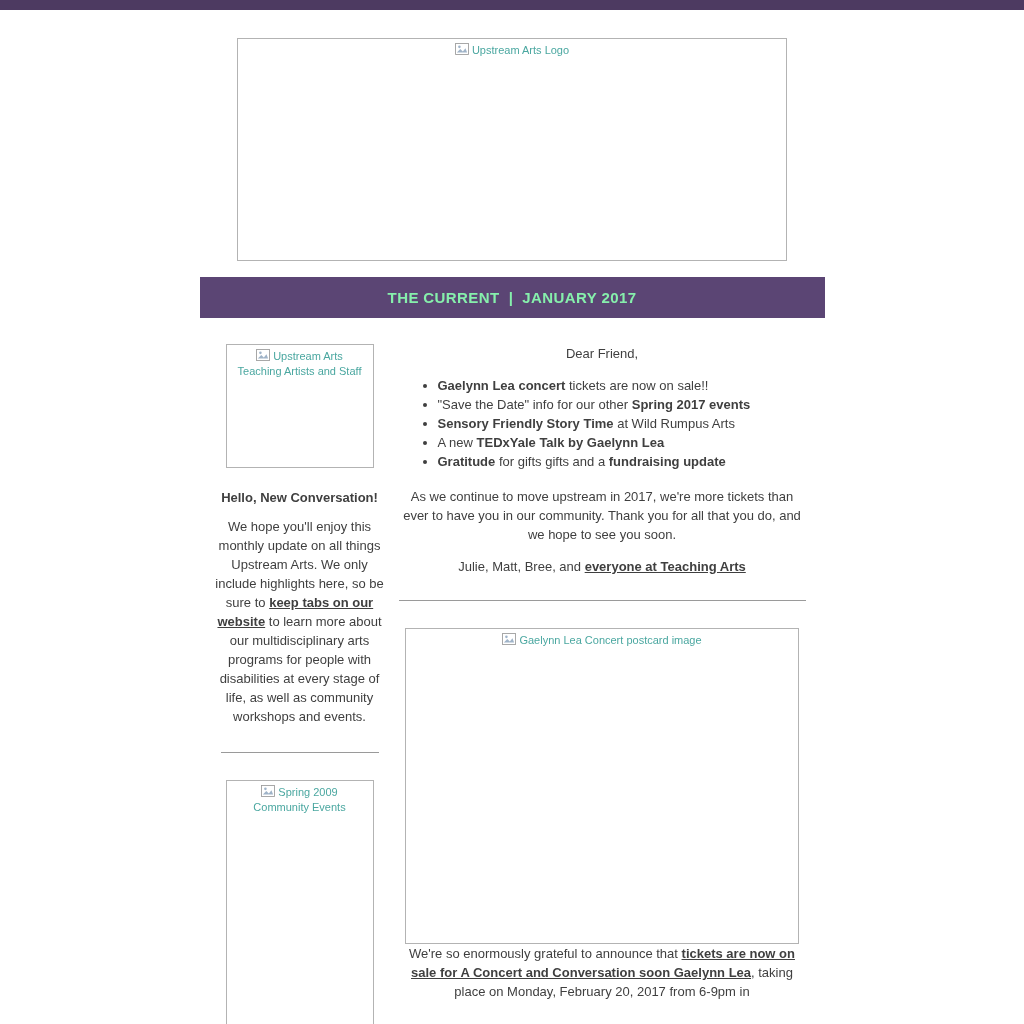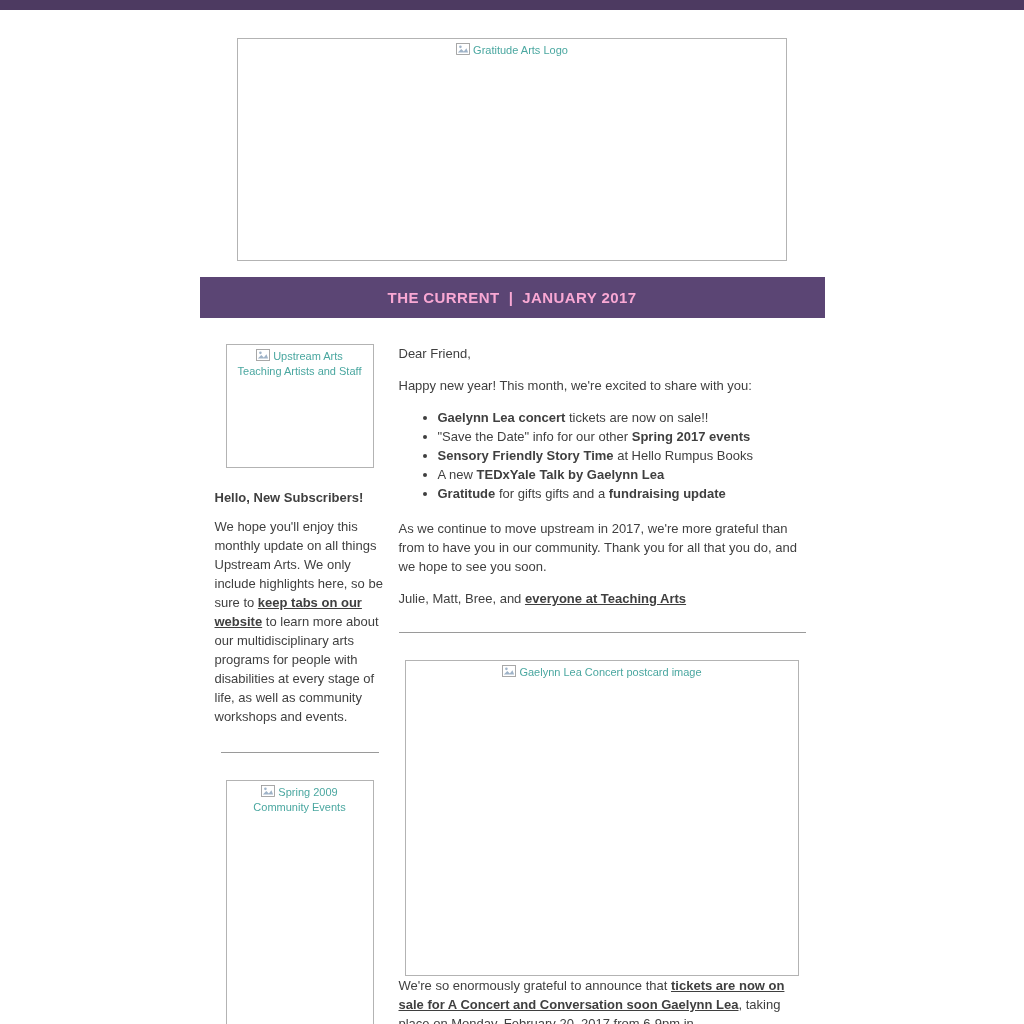--- a/index.html
+++ b/index.html
@@ -43,35 +43,35 @@
 
   .banner{
     margin-top:16px;
     width:625px;height:41px;
     background:var(--banner);
     text-align:center;
   }
   .banner-text{
     display:inline-block;
     line-height:41px;
-    color:#f9a8d4;
+    color:#86efac;
     font-weight:bold;
     font-size:15px;
     letter-spacing:0.4px;
   }
 
   .cols{display:flex;padding:26px 19px 0 15px;}
   .left{width:170px;flex:0 0 170px;}
   .right{flex:1 1 auto;margin-left:14px;}
 
   .side-ph1{width:148px;height:124px;margin:0 auto;}
   .side-ph2{width:148px;height:382px;margin:27px auto 0;}
   .postcard-ph{width:394px;height:316px;margin:27px auto 0;}
 
-  p{margin:0 0 13px;line-height:19px;}
+  p{margin:0 0 13px;line-height:19px;text-align:center;}
   p.h{font-weight:bold;margin:20px 0 10px;}
   .right p.h{margin:22px 0 12px;}
 
   .tlink{
     color:var(--text);
     font-weight:bold;
     text-decoration:underline;
     cursor:pointer;
   }
 
@@ -93,21 +93,21 @@
 <div class="topbar"></div>
 
 <div class="email">
 
   <a class="img-ph logo-ph" href="#">
     <span class="alt">
       <svg class="bi" width="14" height="12" viewBox="0 0 16 14">
           <rect x="0.5" y="0.5" width="15" height="13" fill="none" stroke="#9a9a9a"></rect>
           <circle cx="5" cy="4.5" r="1.5" fill="#9fb3c8"></circle>
           <path d="M2 11 L6 7 L9 10 L12 6 L14 11 Z" fill="#9fb3c8"></path>
-        </svg><span>Gratitude Arts Logo</span>
+        </svg><span>Upstream Arts Logo</span>
     </span>
   </a>
 
   <div class="banner">
     <span class="banner-text">THE CURRENT &nbsp;|&nbsp; JANUARY 2017</span>
   </div>
 
   <div class="cols">
 
     <div class="left">
@@ -115,21 +115,21 @@
       <a class="img-ph side-ph1" href="#">
         <span class="alt">
           <svg class="bi" width="14" height="12" viewBox="0 0 16 14">
               <rect x="0.5" y="0.5" width="15" height="13" fill="none" stroke="#9a9a9a"></rect>
               <circle cx="5" cy="4.5" r="1.5" fill="#9fb3c8"></circle>
               <path d="M2 11 L6 7 L9 10 L12 6 L14 11 Z" fill="#9fb3c8"></path>
             </svg><span>Upstream Arts Teaching Artists and Staff</span>
         </span>
       </a>
 
-      <p class="h">Hello, New Subscribers!</p>
+      <p class="h">Hello, New Conversation!</p>
 
       <p><span>We hope you'll enjoy this monthly update on all things Upstream Arts. We only include highlights here, so be sure to </span><a href="#" class="tlink">keep tabs on our website</a><span> to learn more about our multidisciplinary arts programs for people with disabilities at every stage of life, as well as community workshops and events.</span></p>
 
       <hr class="div">
 
       <a class="img-ph side-ph2" href="#">
         <span class="alt">
           <svg class="bi" width="14" height="12" viewBox="0 0 16 14">
               <rect x="0.5" y="0.5" width="15" height="13" fill="none" stroke="#9a9a9a"></rect>
               <circle cx="5" cy="4.5" r="1.5" fill="#9fb3c8"></circle>
@@ -137,31 +137,30 @@
             </svg><span>Spring 2009 Community Events</span>
         </span>
       </a>
 
     </div>
 
     <div class="right">
 
       <p>Dear Friend,</p>
 
-      <p>Happy new year! This month, we're excited to share with you:</p>
 
       <ul class="highlights">
         <li><b>Gaelynn Lea concert</b><span> tickets are now on sale!!</span></li>
         <li><span>"Save the Date" info for our other </span><b>Spring 2017 events</b></li>
-        <li><b>Sensory Friendly Story Time</b><span> at Hello Rumpus Books</span></li>
+        <li><b>Sensory Friendly Story Time</b><span> at Wild Rumpus Arts</span></li>
         <li><span>A new </span><b>TEDxYale Talk by Gaelynn Lea</b></li>
         <li><b>Gratitude</b><span> for gifts gifts and a </span><b>fundraising update</b></li>
       </ul>
 
-      <p>As we continue to move upstream in 2017, we're more grateful than from to have you in our community. Thank you for all that you do, and we hope to see you soon.</p>
+      <p>As we continue to move upstream in 2017, we're more tickets than ever to have you in our community. Thank you for all that you do, and we hope to see you soon.</p>
 
       <p><span>Julie, Matt, Bree, and </span><a href="#" class="tlink">everyone at Teaching Arts</a></p>
 
       <hr class="div wide">
 
       <a class="img-ph postcard-ph" href="#">
         <span class="alt">
           <svg class="bi" width="14" height="12" viewBox="0 0 16 14">
               <rect x="0.5" y="0.5" width="15" height="13" fill="none" stroke="#9a9a9a"></rect>
               <circle cx="5" cy="4.5" r="1.5" fill="#9fb3c8"></circle>

